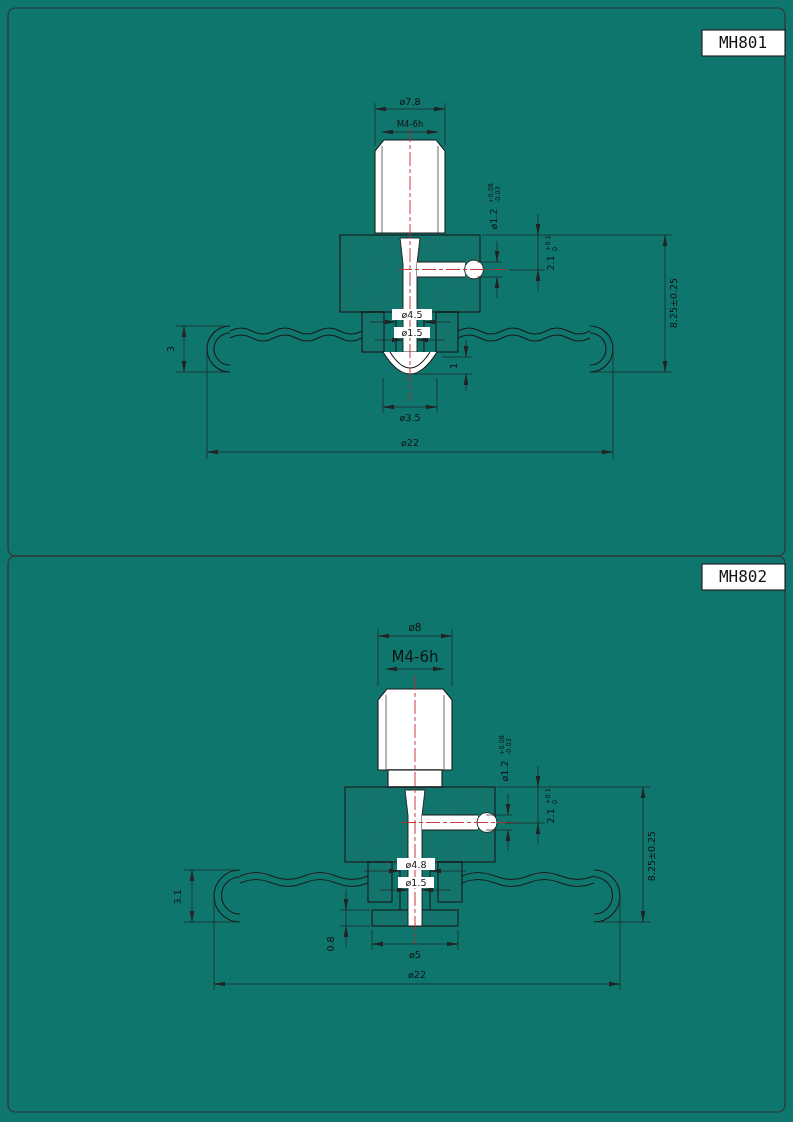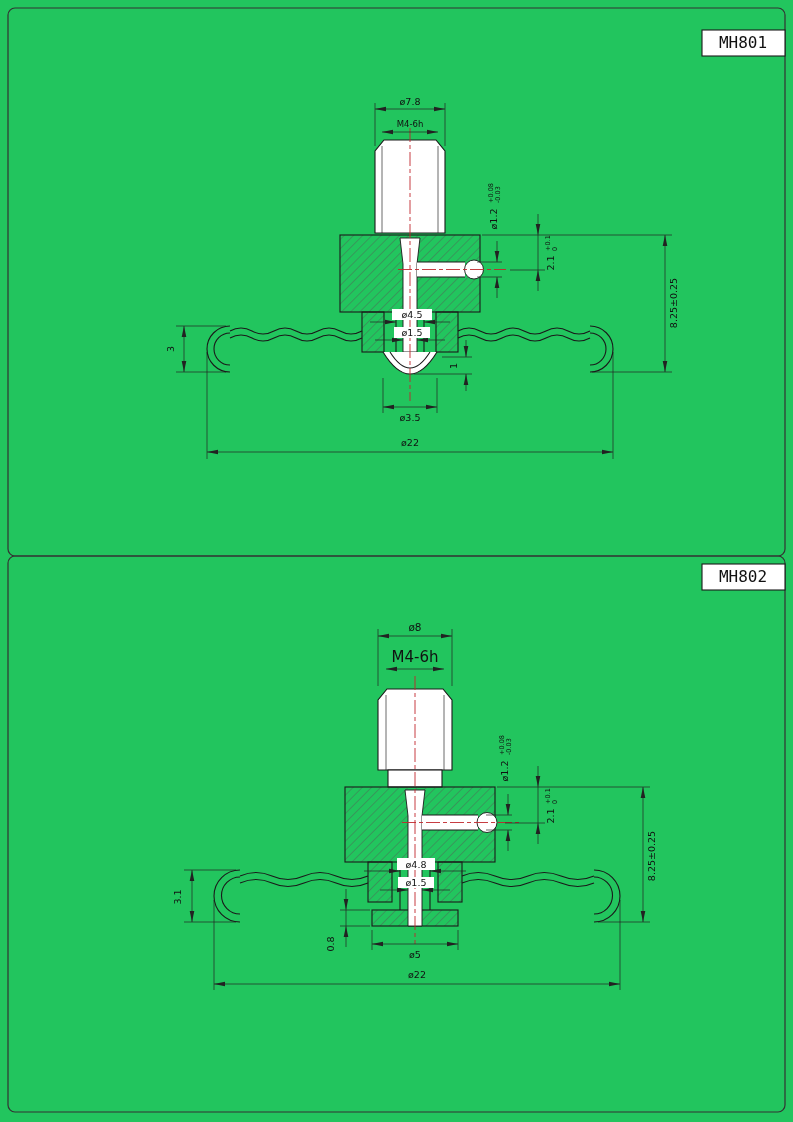--- a/index.html
+++ b/index.html
@@ -1,16 +1,16 @@
 <!DOCTYPE html>
 <html><head>
 <meta charset="utf-8">
 <style>
   html,body{margin:0;padding:0;background:#f2f2f2;}
-  #page{position:relative;width:793px;height:1122px;background:#22c55e;overflow:hidden;}
+  #page{position:relative;width:793px;height:1122px;background:#0f766e;overflow:hidden;}
   svg{position:absolute;left:0;top:0;}
   .ol{fill:#fff;stroke:#1a1a1a;stroke-width:1.1;}
   .hat{fill:url(#h);stroke:#1a1a1a;stroke-width:1.1;}
   .wf{fill:#fff;stroke:#1a1a1a;stroke-width:0.9;}
   .mb{fill:none;stroke:#1a1a1a;stroke-width:1.1;}
   .th{stroke:#1a1a1a;stroke-width:0.65;fill:none;}
   .dm{stroke:#222;stroke-width:0.7;fill:none;}
   .bd{fill:none;stroke:#333;stroke-width:1.2;}
   .cl{stroke:#c1272d;stroke-width:0.9;fill:none;stroke-dasharray:14 3 4 3;}
   text{font-family:"DejaVu Sans",sans-serif;fill:#111;}

